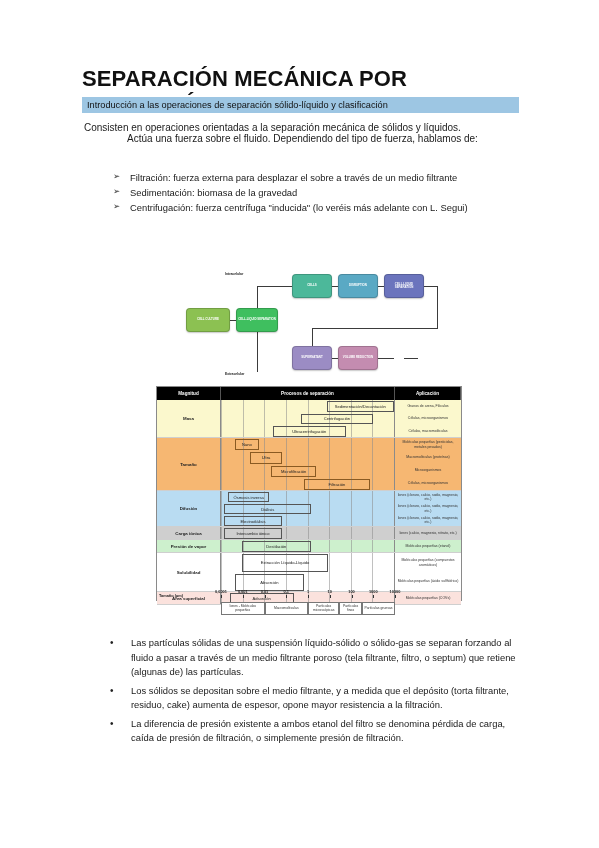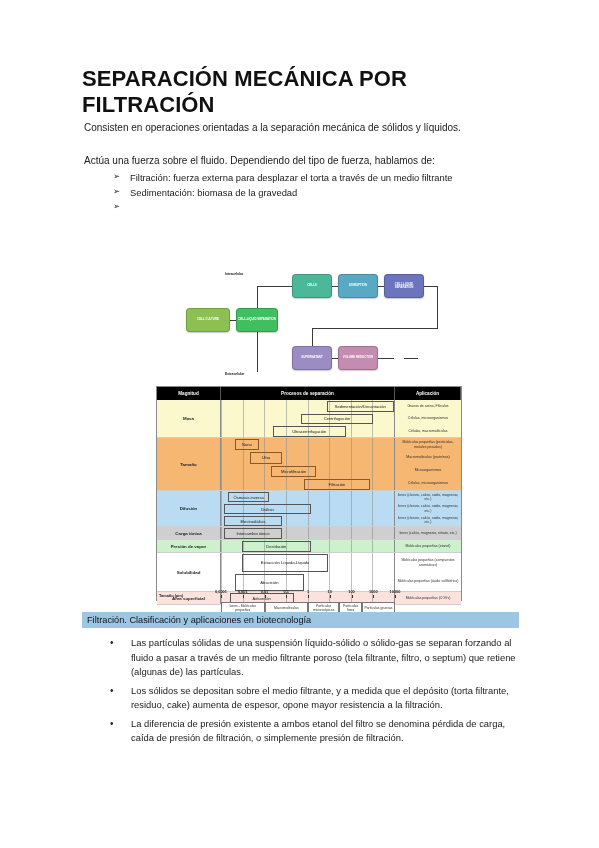--- a/index.html
+++ b/index.html
@@ -17,21 +17,21 @@
 
   .band{
     background:#9dc6e3;color:#111;
     font-size:9.2px;padding:3px 4px 3px 5px;box-sizing:border-box;
   }
   #band-intro{position:absolute;left:82px;top:97px;width:437px;}
   #band-filtracion{position:absolute;left:82px;top:612px;width:437px;}
 
   .para{position:absolute;left:84px;width:437px;font-size:10px;line-height:1.42;color:#1a1a1a;}
   #para-1{top:121px;}
-  #para-2{top:154px;}
+  #para-2{top:132px;text-align:center;}
   #para-3{top:227px;width:430px;}
 
   .arrow-list{position:absolute;left:113px;top:170px;width:410px;}
   .arrow-item{display:flex;font-size:9.4px;line-height:1.62;color:#1a1a1a;}
   .arrow-mark{width:17px;flex:none;font-size:8.5px;color:#333;}
 
   .dot-list{position:absolute;left:110px;top:636px;width:412px;}
   .dot-item{display:flex;font-size:9.4px;line-height:1.55;margin-bottom:4px;color:#1a1a1a;}
   .dot-mark{width:21px;flex:none;font-size:10px;line-height:1.35;color:#222;}
 
@@ -89,36 +89,38 @@
           font-size:3.4px;color:#333;text-align:center;line-height:1.15;
           display:flex;align-items:center;justify-content:center;padding:0 1px;background:#fff;}
 </style>
 </head>
 <body>
 
 <div class="page">
 
   <div class="doc-title">SEPARACIÓN MECÁNICA POR FILTRACIÓN</div>
 
+  <div class="band" id="band-intro">Introducción a las operaciones de separación sólido-líquido y clasificación</div>
 
   <div class="para" id="para-1">Consisten en operaciones orientadas a la separación mecánica de sólidos y líquidos.</div>
 
   <div class="para" id="para-2">Actúa una fuerza sobre el fluido. Dependiendo del tipo de fuerza, hablamos de:</div>
 
   <div class="arrow-list" id="force-list">
       <div class="arrow-item">
         <span class="arrow-mark">➢</span>
-        <span>Filtración: fuerza externa para desplazar el torta a través de un medio filtrante</span>
+        <span>Filtración: fuerza externa para desplazar el sobre a través de un medio filtrante</span>
       </div>
       <div class="arrow-item">
         <span class="arrow-mark">➢</span>
         <span>Sedimentación: biomasa de la gravedad</span>
       </div>
       <div class="arrow-item">
         <span class="arrow-mark">➢</span>
+        <span>Centrifugación: fuerza centrífuga "inducida" (lo veréis más adelante con L. Segui)</span>
       </div>
     </div>
 
 
   <div id="flow">
     <div class="flabel" id="flow-label-top" style="left:39px;top:0px;">Intracelular</div>
     <div class="flabel" id="flow-label-bottom" style="left:39px;top:100px;">Extracelular</div>
 
     <div class="fline" style="left:44px;top:48px;width:6px;height:1px;"></div>
     <div class="fline" style="left:71px;top:14px;width:1px;height:34px;"></div>
@@ -377,21 +379,20 @@
     </div>
     <div id="size-cats">
         <div class="catbox" style="left: 0%; width: 25%;">Iones - Moléculas pequeñas</div>
         <div class="catbox" style="left: 25%; width: 25%;">Macromoléculas</div>
         <div class="catbox" style="left: 50%; width: 18%;">Partículas microscópicas</div>
         <div class="catbox" style="left: 68%; width: 13%;">Partículas finas</div>
         <div class="catbox" style="left: 81%; width: 19%;">Partículas gruesas</div>
       </div>
   </div>
 
-  <div class="band" id="band-filtracion">Filtración. Clasificación y aplicaciones en biotecnología</div>
 
   <div class="dot-list" id="filtration-list">
       <div class="dot-item">
         <span class="dot-mark">•</span>
         <span>Las partículas sólidas de una suspensión líquido-sólido o sólido-gas se separan forzando al fluido a pasar a través de un medio filtrante poroso (tela filtrante, filtro, o septum) que retiene (algunas de) las partículas.</span>
       </div>
       <div class="dot-item">
         <span class="dot-mark">•</span>
         <span>Los sólidos se depositan sobre el medio filtrante, y a medida que el depósito (torta filtrante, residuo, cake) aumenta de espesor, opone mayor resistencia a la filtración.</span>
       </div>

